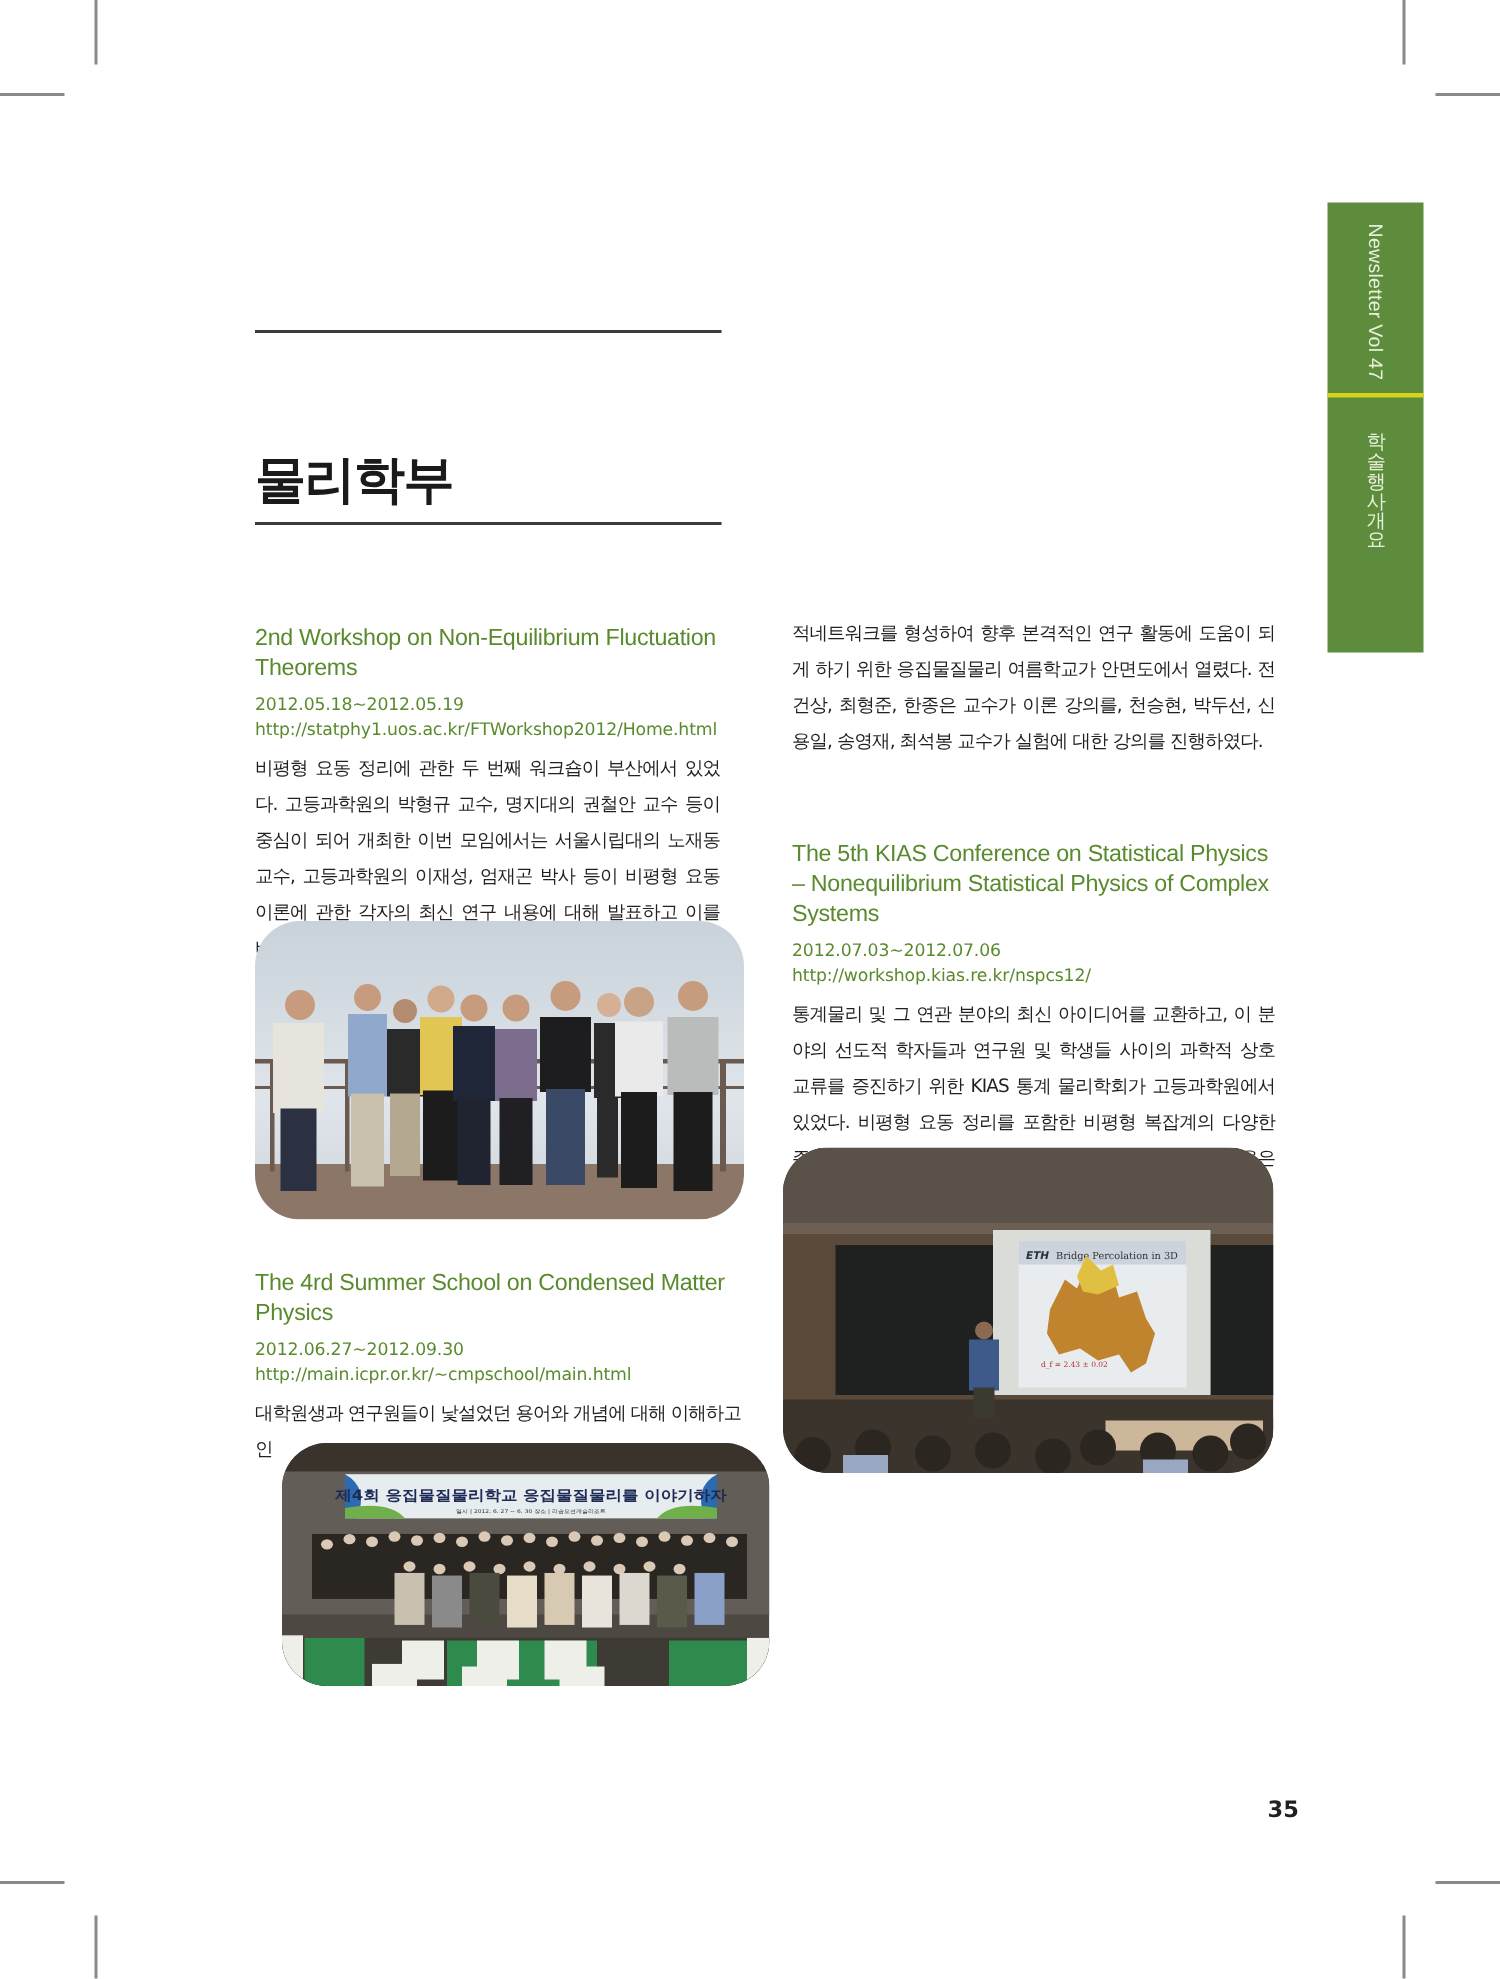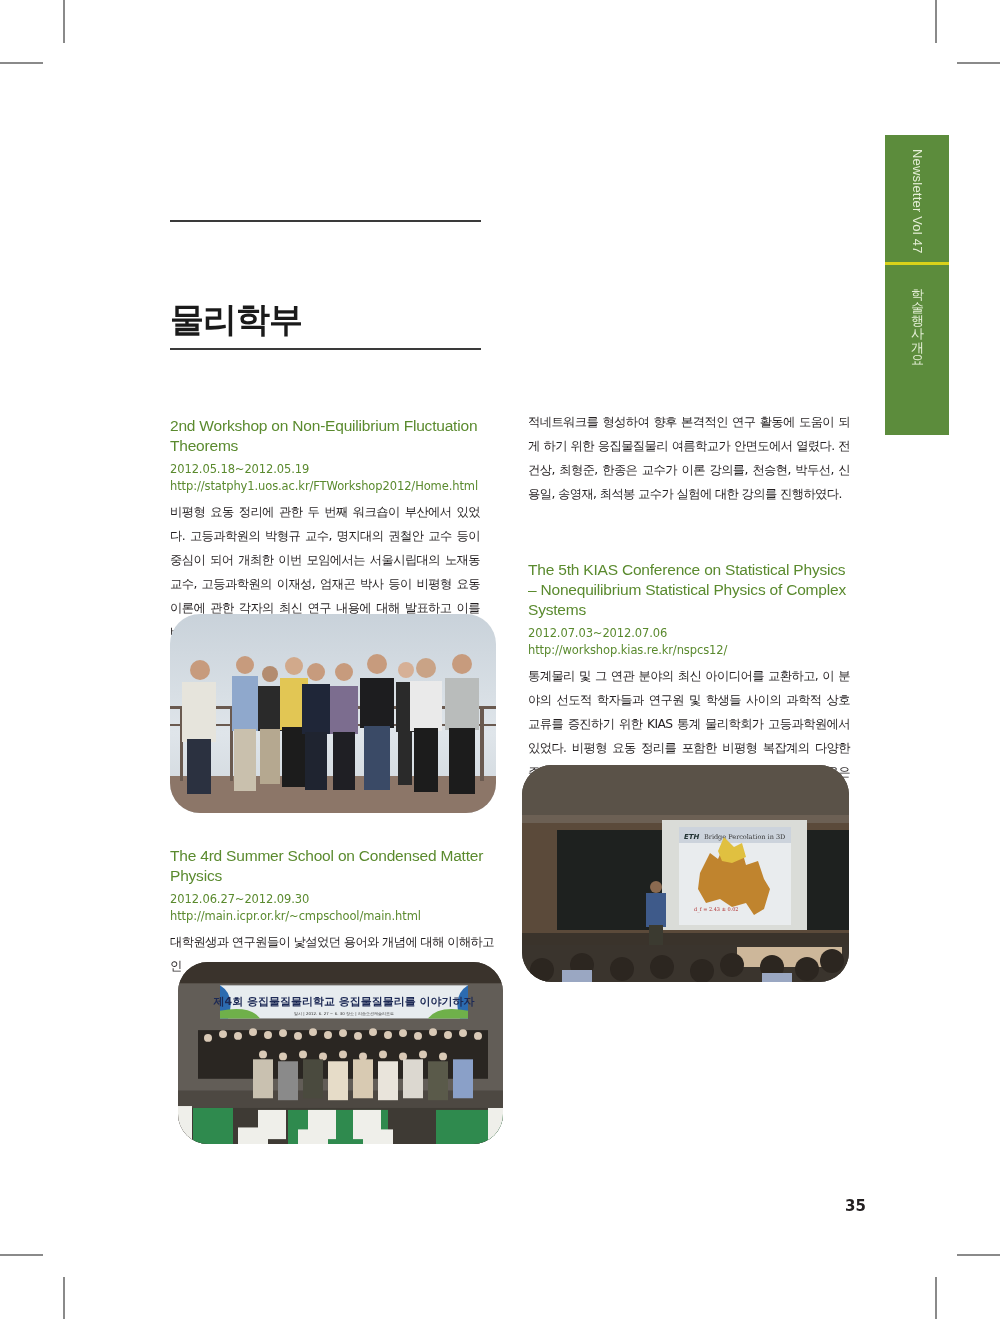--- a/index.html
+++ b/index.html
@@ -123,21 +123,21 @@
 
 <div class="article" style="left:170px; top:846px; width:326px;">
   <h2>The 4rd Summer School on Condensed Matter Physics</h2>
   <div class="meta">
     <div>2012.06.27~2012.09.30</div>
     <div>http://main.icpr.or.kr/~cmpschool/main.html</div>
   </div>
   <p class="body" style="text-align:left;">대학원생과 연구원들이 낯설었던 용어와 개념에 대해 이해하고 인</p>
 </div>
 
-<div class="photo" style="left:178px; top:962px; width:325px; height:182px;">
+<div class="photo" style="left:188px; top:962px; width:325px; height:162px;">
   <svg viewBox="0 0 325 187" preserveAspectRatio="none">
     <rect width="325" height="187" fill="#4d4842"></rect>
     <rect x="0" y="0" width="325" height="22" fill="#3a332c"></rect>
     <rect x="0" y="22" width="325" height="110" fill="#625d57"></rect>
     <rect x="42" y="24" width="248" height="34" fill="#e7ecef"></rect>
     <path d="M42 24 q16 10 8 34 h-8z" fill="#2c6bb0"></path>
     <path d="M290 24 q-16 10 -8 34 h8z" fill="#2c6bb0"></path>
     <path d="M42 50 q30 -6 40 8 h-40z" fill="#6fb04a"></path>
     <path d="M290 50 q-30 -6 -40 8 h40z" fill="#6fb04a"></path>
     <text x="166" y="44" font-size="11" font-weight="bold" fill="#1d2a55" text-anchor="middle" font-family="DejaVu Sans, sans-serif">제4회 응집물질물리학교 응집물질물리를 이야기하자</text>

